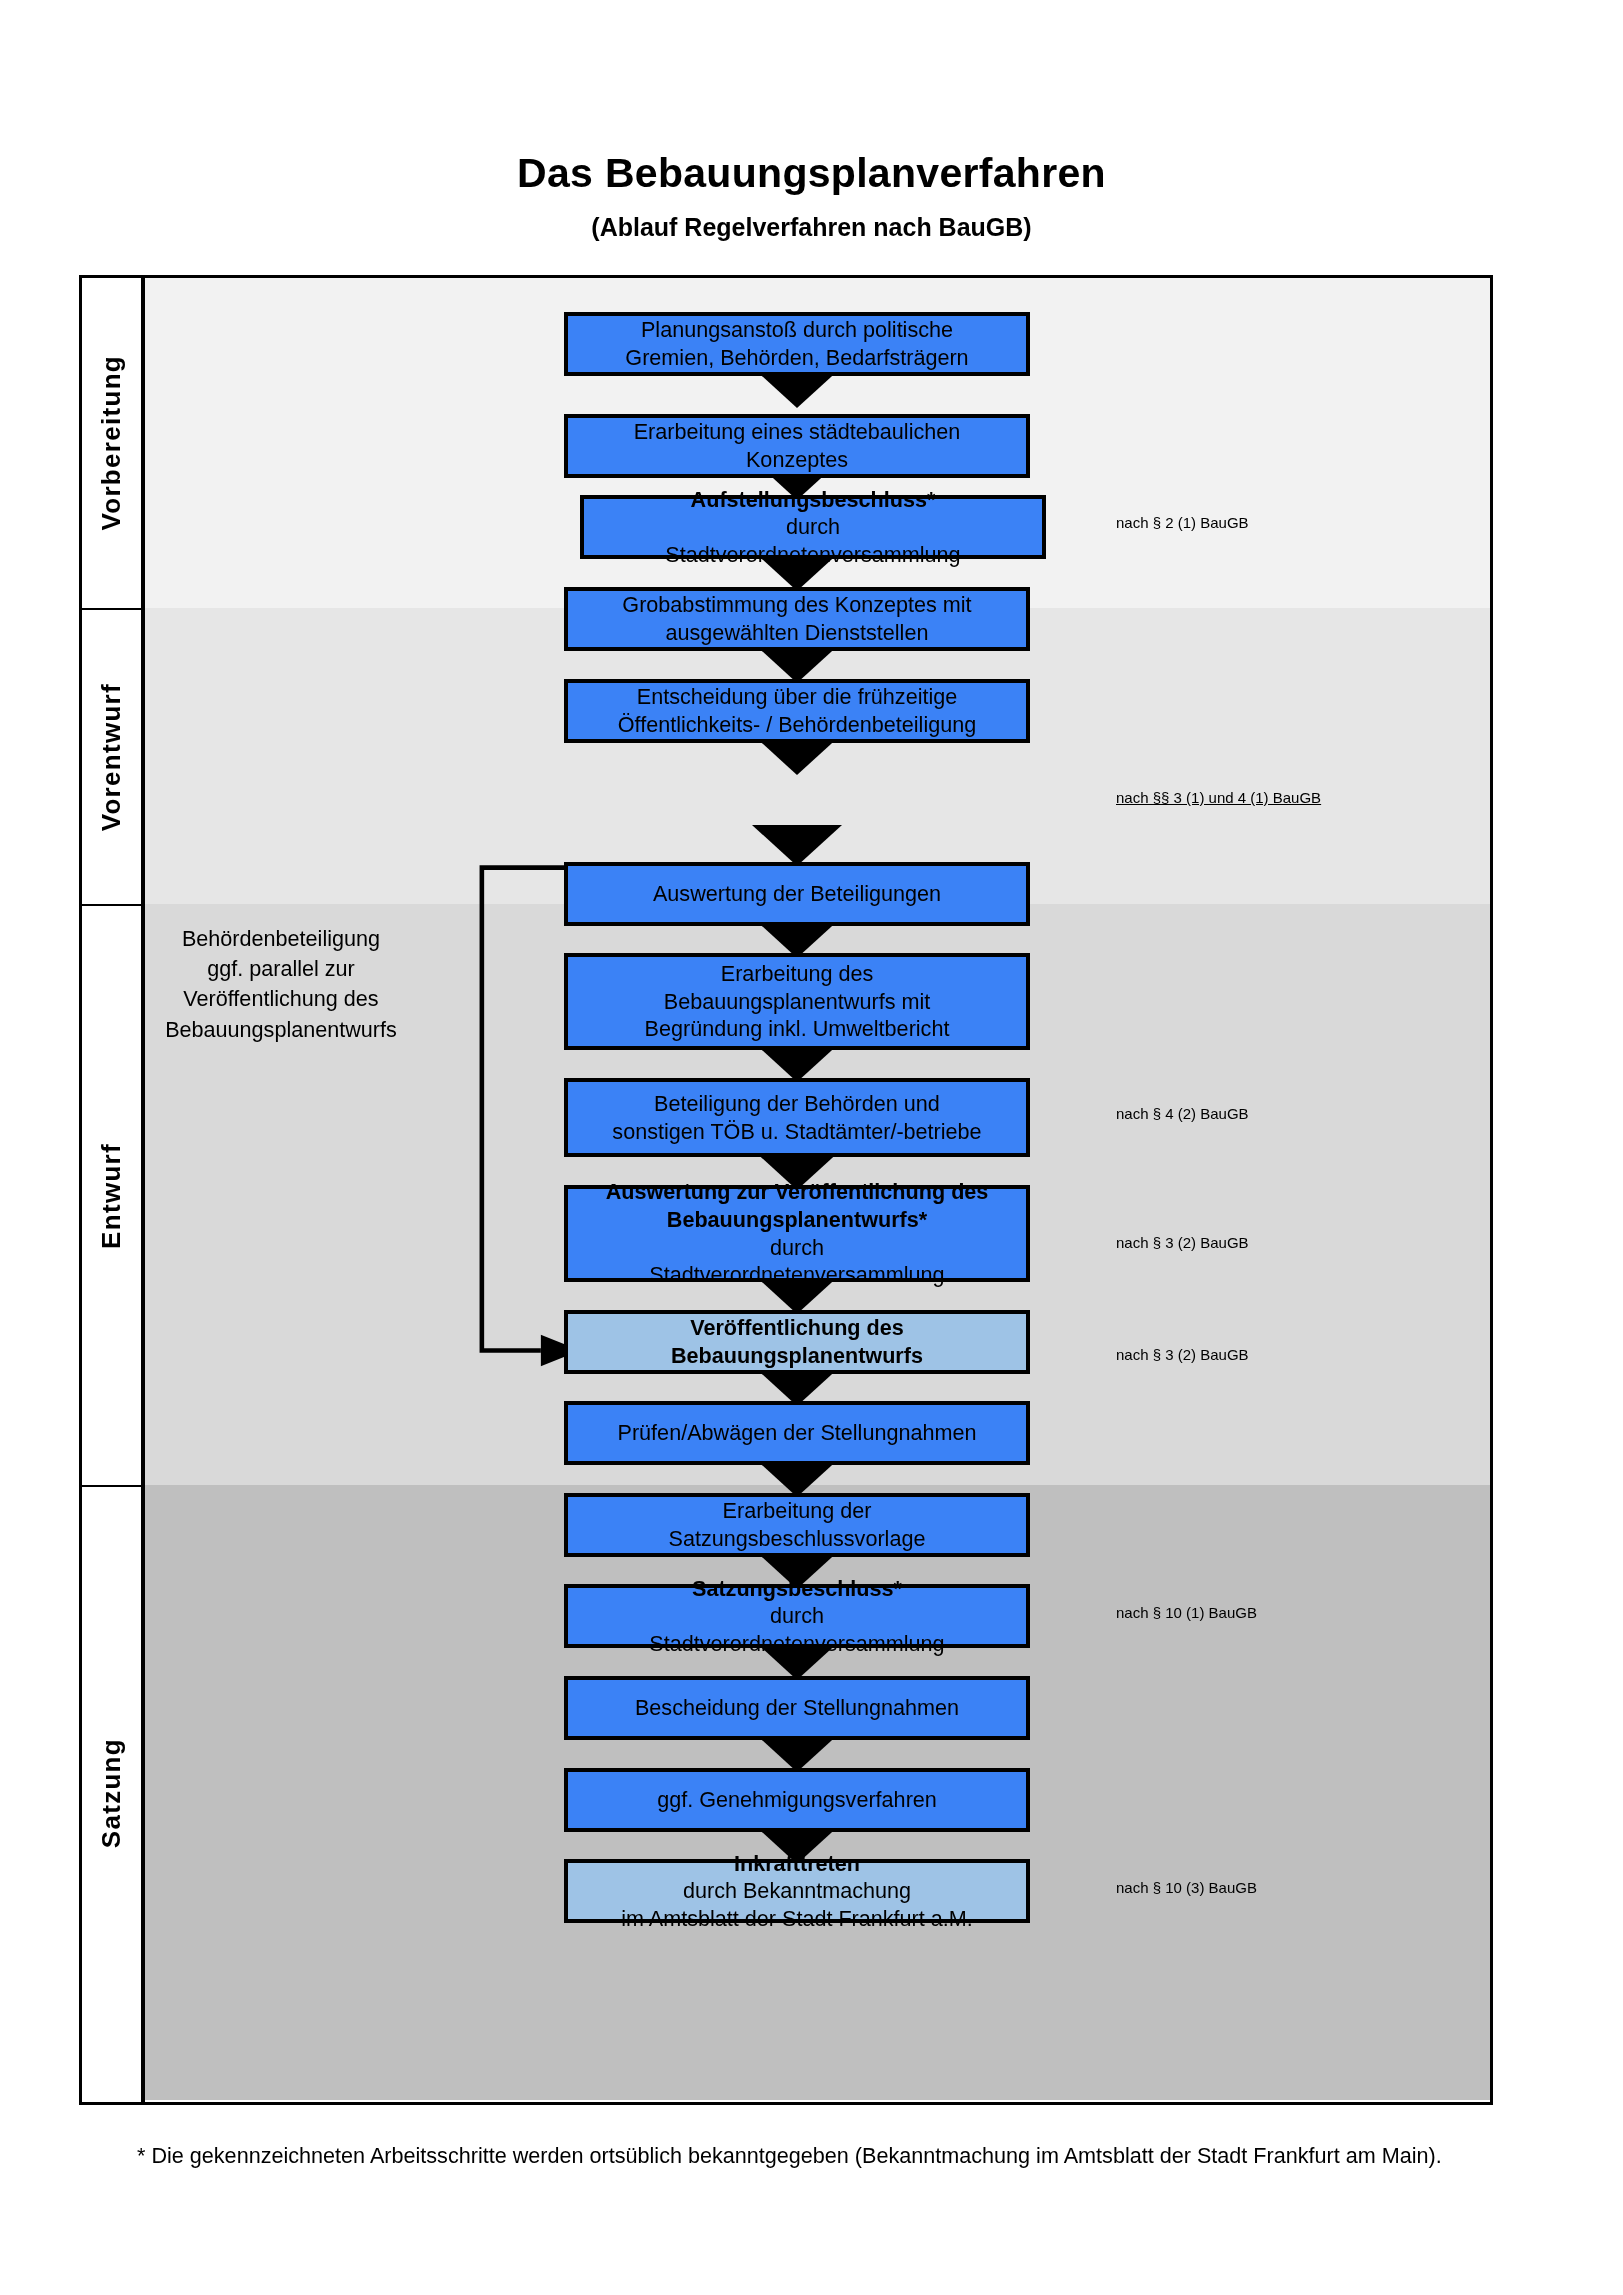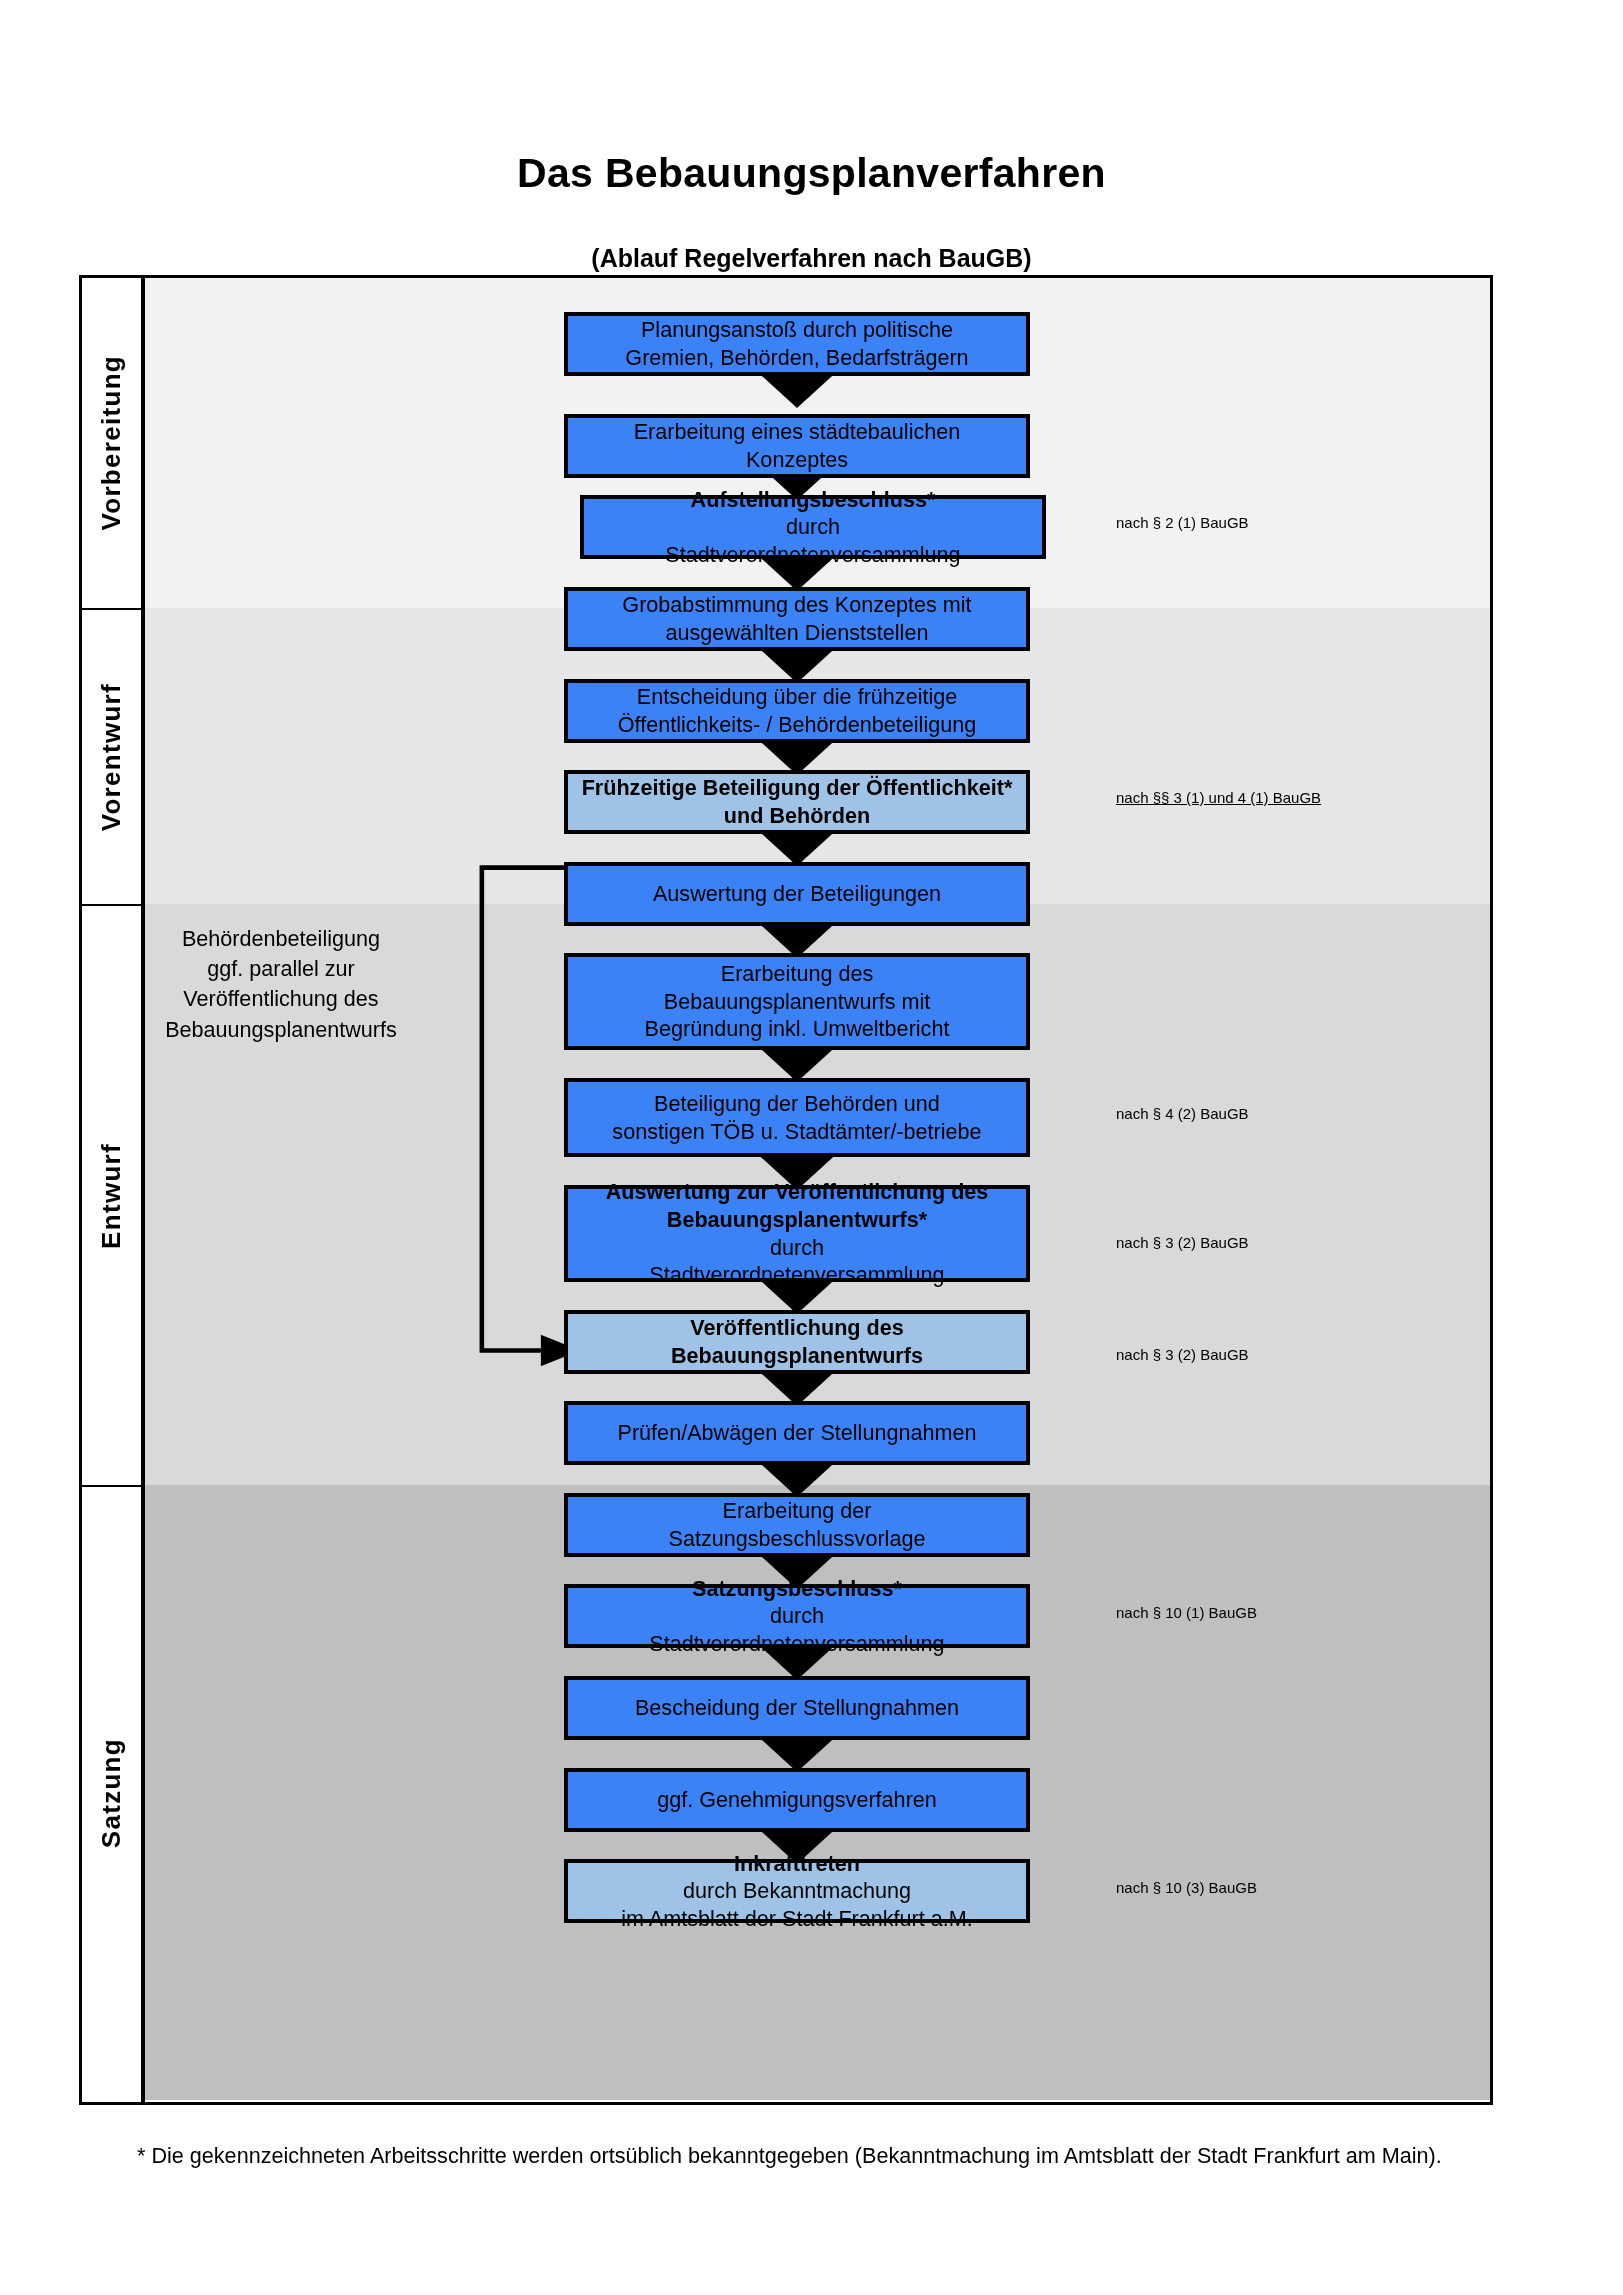--- a/index.html
+++ b/index.html
@@ -11,21 +11,21 @@
     -webkit-font-smoothing:antialiased;
   }
   .page{position:relative;width:1623px;height:2295px;overflow:hidden;}
 
   
   #main-title{
     position:absolute;left:0;right:0;top:123px;
     text-align:center;font-size:41px;font-weight:bold;letter-spacing:0.3px;
   }
   #sub-title{
-    position:absolute;left:0;right:0;top:223px;
+    position:absolute;left:0;right:0;top:192px;
     text-align:center;font-size:25px;font-weight:bold;
   }
 
   
   #diagram-frame{
     position:absolute;left:79px;top:275px;
     width:1414px;height:1830px;
     border:3.9px solid #000;
     box-sizing:border-box;
     background:#ffffff;
@@ -182,26 +182,20 @@
       </span>
     </div>
 
     <div class="flow-box" style="top:401px;height:64px;">
       <span>
         <span>Entscheidung über die frühzeitige</span>
         <span>Öffentlichkeits- / Behördenbeteiligung</span>
       </span>
     </div>
 
-    <div class="flow-box blue" style="top:492px;height:64px;">
-      <span>
-        <b>Frühzeitige Beteiligung der</b>
-        <b>Öffentlichkeit* und Behörden</b>
-      </span>
-    </div>
 
     <div class="flow-box" style="top:584px;height:64px;">
       <span>
         <span>Auswertung der Beteiligungen</span>
       </span>
     </div>
 
     <div class="flow-box" style="top:675px;height:97px;">
       <span>
         <span>Erarbeitung des</span>

